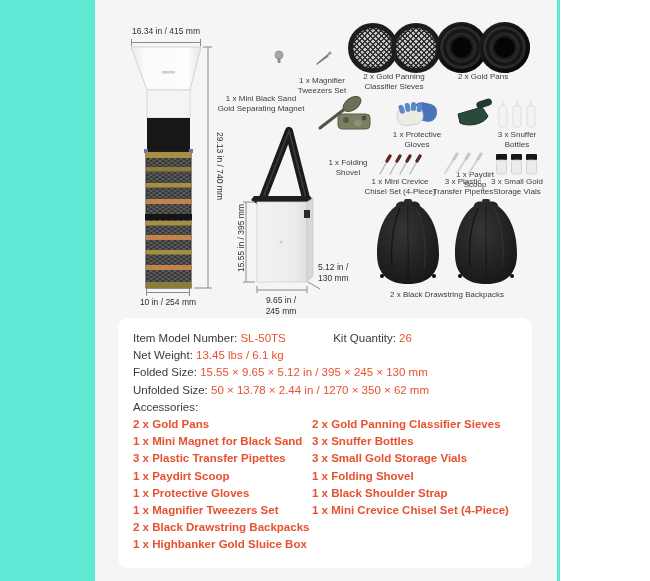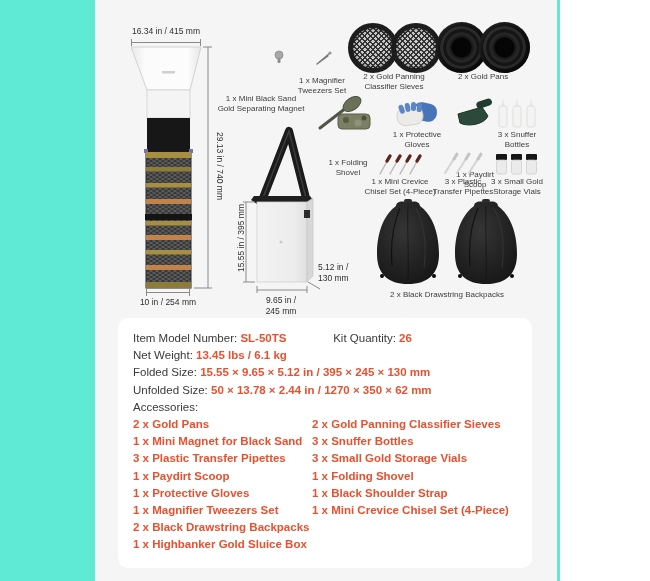--- a/index.html
+++ b/index.html
@@ -26,21 +26,21 @@
       #c9c9c9;
     box-shadow: inset 0 0 4px rgba(0,0,0,.55); }
   .pan { position:absolute; width:51px; height:51px; border-radius:50%;
     background:
       radial-gradient(circle at 50% 50%, #050505 0 27%, #1b1b1b 29% 33%, #262626 35% 41%, #151515 43% 50%, #2b2b2b 52% 58%, #101010 60% 100%);
     box-shadow: inset 2px 2px 4px rgba(255,255,255,.08), inset -2px -2px 4px rgba(0,0,0,.6); }
 
   .card { position:absolute; left:118px; top:318px; width:414px; height:250px; background:#ffffff; border-radius:10px; padding:12px 15px 0 15px; }
   .spec-line { font-size:11.5px; line-height:17.2px; color:#3a3a3a; white-space:nowrap; }
   .spec-label { color:#3a3a3a; }
-  .spec-value { color:#e7512f; font-weight:bold; }
+  .spec-value { color:#e7512f; font-weight:normal; }
   .spec-first { display:inline-block; width:197px; }
   .acc-cols { display:flex; margin-top:0; }
   .acc-col { list-style:none; }
   .acc-col.left { width:179px; }
   .acc-col li { font-size:11.5px; line-height:17.2px; font-weight:bold; color:#e7512f; white-space:nowrap; }
 </style>
 </head>
 <body>
 
 <div id="canvas">

